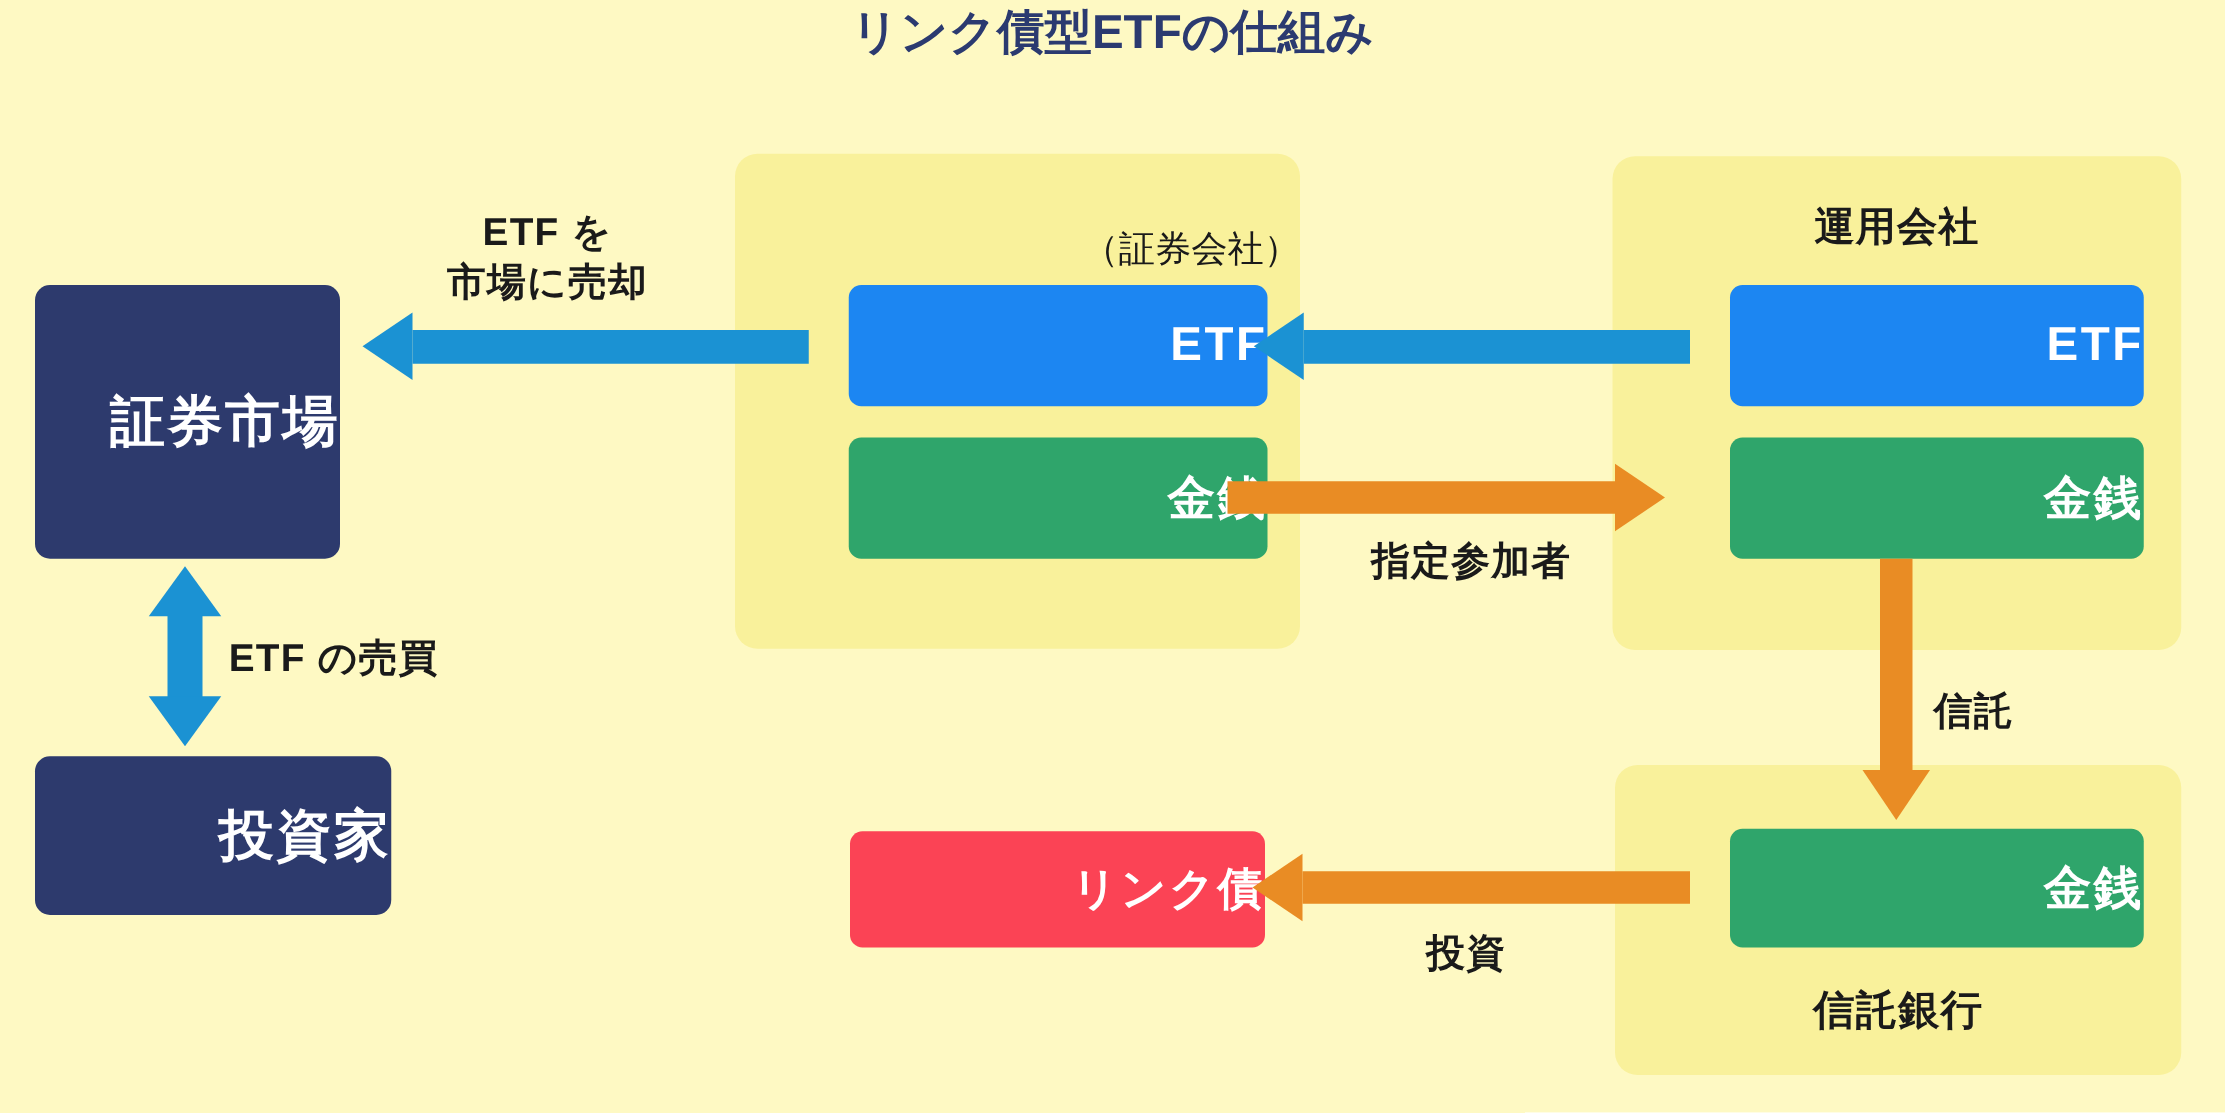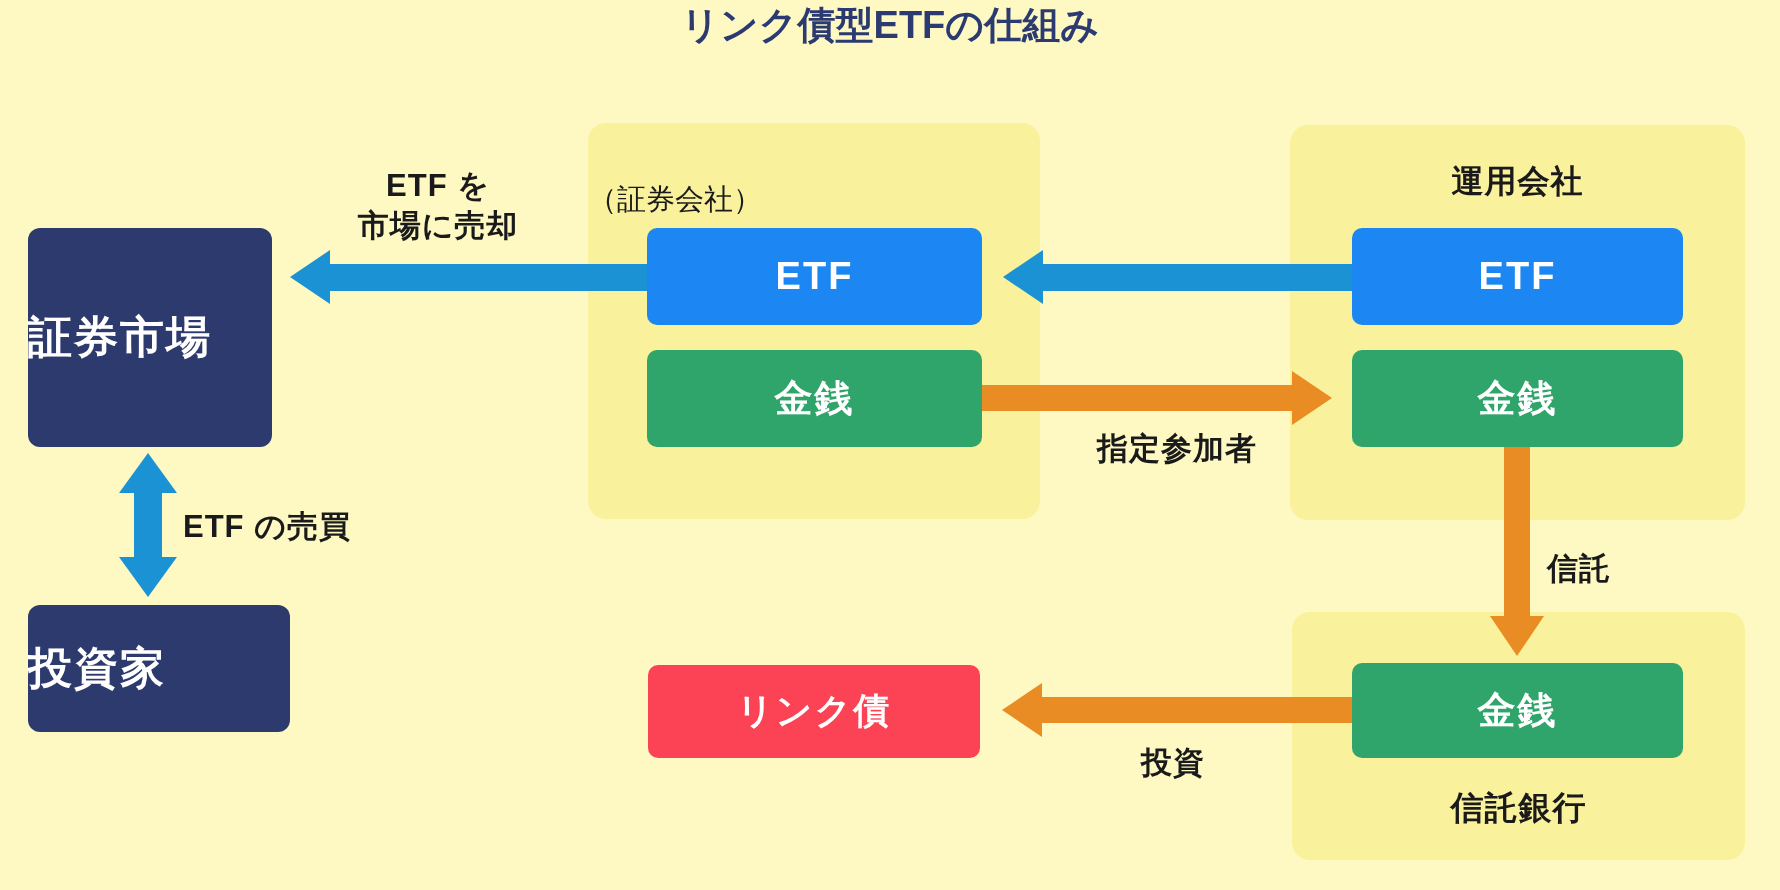--- a/index.html
+++ b/index.html
@@ -7,36 +7,36 @@
     position:relative;width:1780px;height:890px;background:#fef9c3;overflow:hidden;
     font-family:"Liberation Sans","DejaVu Sans",sans-serif;
   }
   .abs{position:absolute;}
   .title{
     left:0;top:10;width:1780px;text-align:center;
     font-size:38px;font-weight:700;color:var(--navy_text);
   }
   .navy-box{
     background:var(--navy);border-radius:12px;color:#ffffff;
-    display:flex;align-items:center;justify-content:flex-start;
+    display:flex;align-items:center;justify-content:flex-end;
     font-size:44px;font-weight:700;letter-spacing:2px;
   }
   .yellow-box{background:var(--yellow);border-radius:18px;}
   .inner-box{
-    border-radius:10px;color:#ffffff;display:flex;align-items:center;justify-content:center;
-    font-size:38px;font-weight:700;letter-spacing:2px;
+    border-radius:10px;color:#ffffff;display:flex;align-items:center;justify-content:flex-end;
+    font-size:38px;font-weight:700;letter-spacing:2px;margin-left:32px;
   }
   .blue-box{background:var(--blue_box);}
   .green-box{background:var(--green_box);}
   .red-box{background:var(--red_box);font-family:Liberation Serif, serif;}
   .group-title{
     text-align:center;font-size:32px;font-weight:700;color:var(--label_text);letter-spacing:1px;
   }
   .group-sub{
-    text-align:left;font-size:29px;font-weight:400;color:var(--label_text);
+    text-align:right;font-size:29px;font-weight:400;color:var(--label_text);
   }
   .edge-label{
     font-size:31px;font-weight:700;color:var(--label_text);letter-spacing:1px;
   }
   .center{text-align:center;}
   .shaft-blue{background:var(--blue_arrow);}
   .shaft-orange{background:var(--orange_arrow);}
   .tri{width:0;height:0;border-style:solid;}
   .tri-left-blue{border-width:27px 40px 27px 0;border-color:transparent var(--blue_arrow) transparent transparent;}
   .tri-right-orange{border-width:27px 0 27px 40px;border-color:transparent transparent transparent var(--orange_arrow);}
@@ -49,21 +49,21 @@
 <body>
 
 <div class="canvas">
 
   <div class="abs title">リンク債型ETFの仕組み</div>
 
   <div class="abs navy-box" style="left:28px;top:228px;width:244px;height:219px;">
     <span>証券市場</span>
   </div>
 
-  <div class="abs navy-box" style="left:28px;top:605px;width:262px;height:127px;">
+  <div class="abs navy-box" style="left:28px;top:605px;width:285px;height:127px;">
     <span>投資家</span>
   </div>
 
   <div>
     <div class="abs tri tri-up-blue" style="left:119px;top:453px;"></div>
     <div class="abs shaft-blue" style="left:134px;top:492px;width:28px;height:66px;"></div>
     <div class="abs tri tri-down-blue" style="left:119px;top:557px;"></div>
   </div>
   <div class="abs edge-label" style="left:183px;top:506px;">ETF の売買</div>
 

